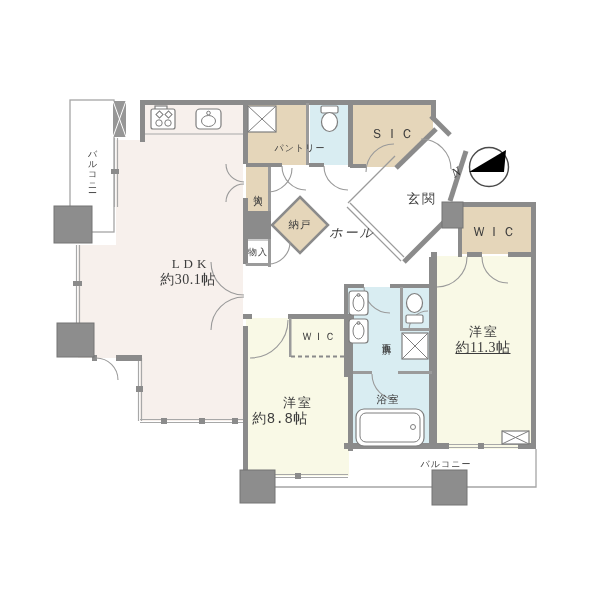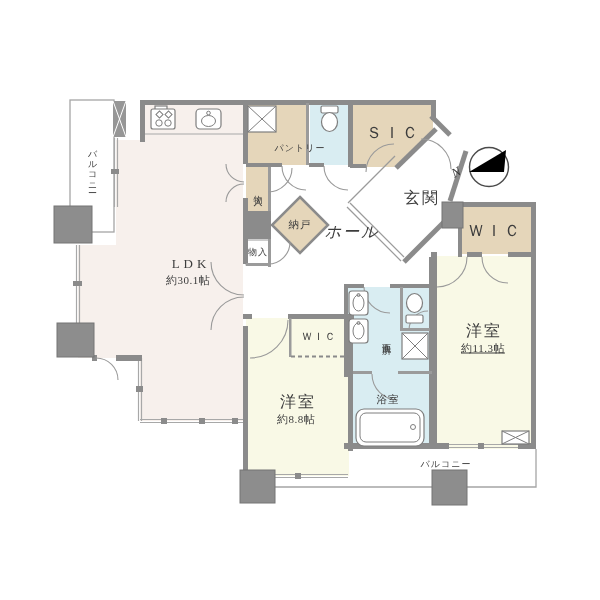--- a/index.html
+++ b/index.html
@@ -4,23 +4,23 @@
 <style>
   html,body{margin:0;padding:0;background:#ffffff;}
   #stage{position:relative;width:600px;height:600px;background:#ffffff;overflow:hidden;
          font-family:"Liberation Serif","DejaVu Serif",serif;}
   #plan-svg{position:absolute;left:0;top:0;}
   .lbl{position:absolute;transform:translate(-50%,-50%);white-space:nowrap;
        color:#3c3c3c;line-height:1;}
   .vert{writing-mode:vertical-rl;text-orientation:upright;}
   .s9{font-size:9px;letter-spacing:1px;}
   .s10{font-size:10.5px;letter-spacing:1px;}
-  .s11{font-size:16px;letter-spacing:2px;}
+  .s11{font-size:13px;letter-spacing:2px;}
   .s13{font-size:13px;letter-spacing:4px;}
-  .area{font-size:11px;letter-spacing:0.5px;}
+  .area{font-size:14px;letter-spacing:0.5px;}
   .north{font-size:13px;font-style:italic;transform:translate(-50%,-50%) rotate(-28deg);}
   
   .f-ldk{fill:#f7f0ec;} .f-beige{fill:#e5d6ba;} .f-blue{fill:#d9edf2;}
   .f-yellow{fill:#f9f9e6;} .f-white{fill:#ffffff;}
   .wallf{fill:#8b8b8b;}
   .pillar{fill:#8d8d8d;stroke:#747474;stroke-width:1;}
   .wline{stroke:#8b8b8b;stroke-width:5;fill:none;}
   .glass{stroke:#a8a8a8;stroke-width:1.2;fill:none;}
   .arc{stroke:#9a9a9a;stroke-width:1.1;fill:none;}
   .icon{stroke:#7e7e7e;stroke-width:1.2;fill:#ffffff;}
@@ -247,18 +247,18 @@
 <div class="lbl s9" style="left:258px;top:252px;">物入</div>
 <div class="lbl s11" style="left:352px;top:232px;font-style:italic;">ホール</div>
 <div class="lbl s11" style="left:404px;top:198px;margin-left:18px;">玄関</div>
 <div class="lbl s11" style="left:393px;top:133px;">ＳＩＣ</div>
 <div class="lbl s11" style="left:495px;top:231px;">ＷＩＣ</div>
 <div class="lbl s10" style="left:319px;top:337px;">ＷＩＣ</div>
 <div class="lbl vert s9" style="left:386px;top:338px;">洗面所</div>
 <div class="lbl s11" style="left:484px;top:331px;">洋室</div>
 <div class="lbl area" style="left:483px;top:348px;text-decoration:underline;">約11.3帖</div>
 <div class="lbl s11" style="left:298px;top:402px;">洋室</div>
-<div class="lbl area" style="left:296px;top:419px;">約8.8帖</div>
+<div class="lbl area" style="left:280px;top:419px;font-family:Liberation Mono, monospace;">約8.8帖</div>
 <div class="lbl s10" style="left:388px;top:400px;">浴室</div>
 <div class="lbl s9" style="left:446px;top:464px;">バルコニー</div>
 <div class="lbl north" style="left:456px;top:172px;">N</div>
 
 </div>
 
 </body></html>

